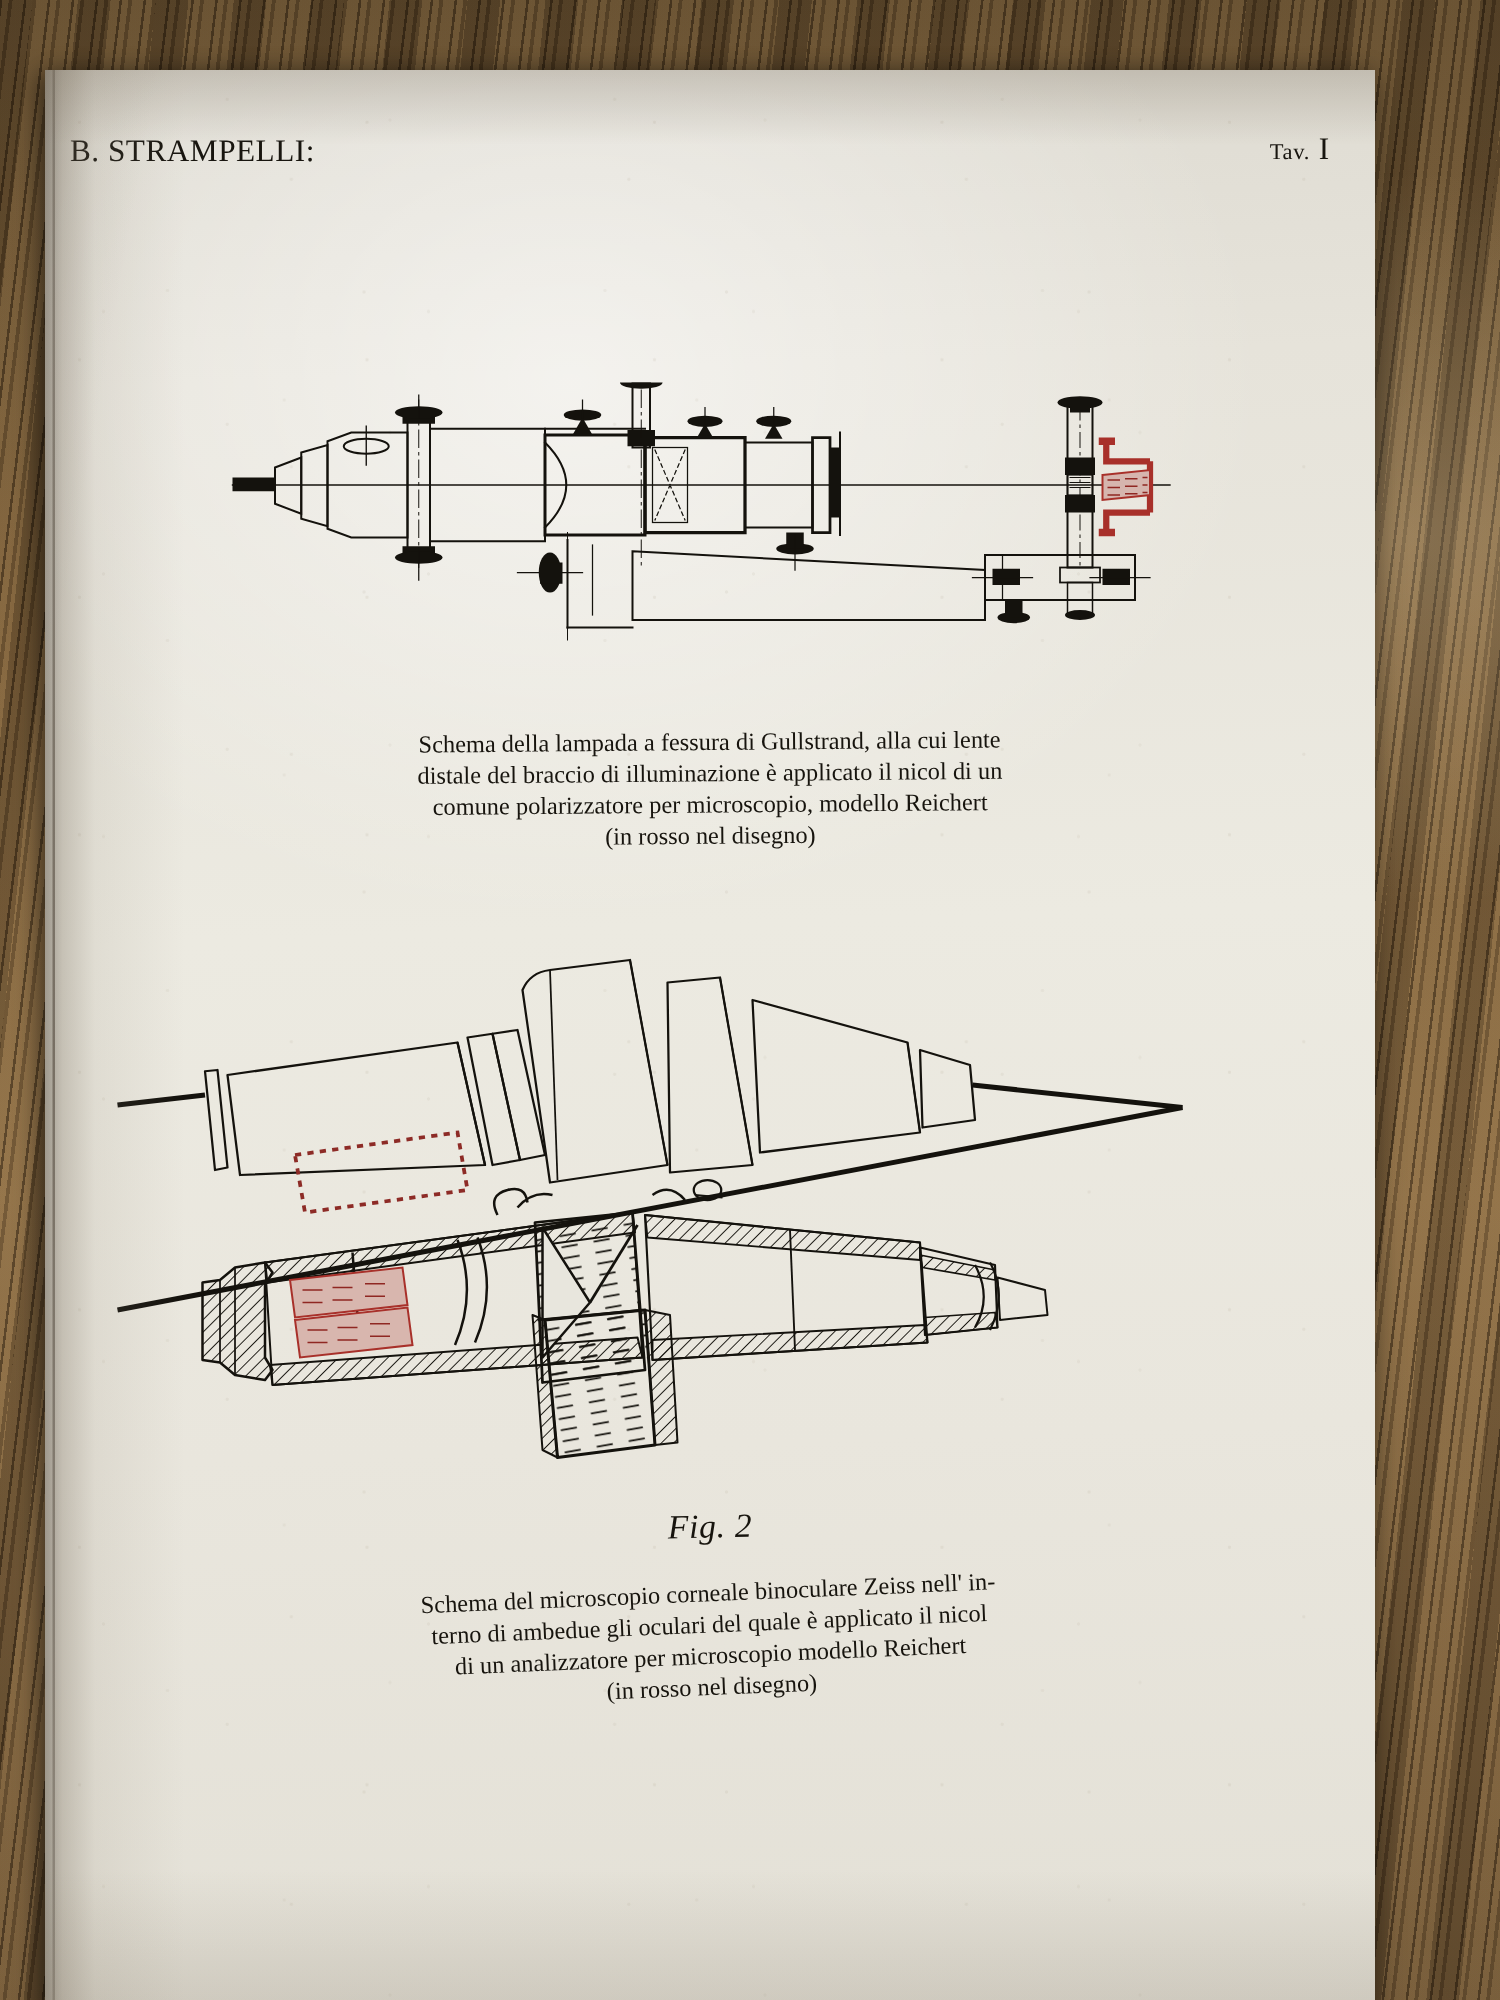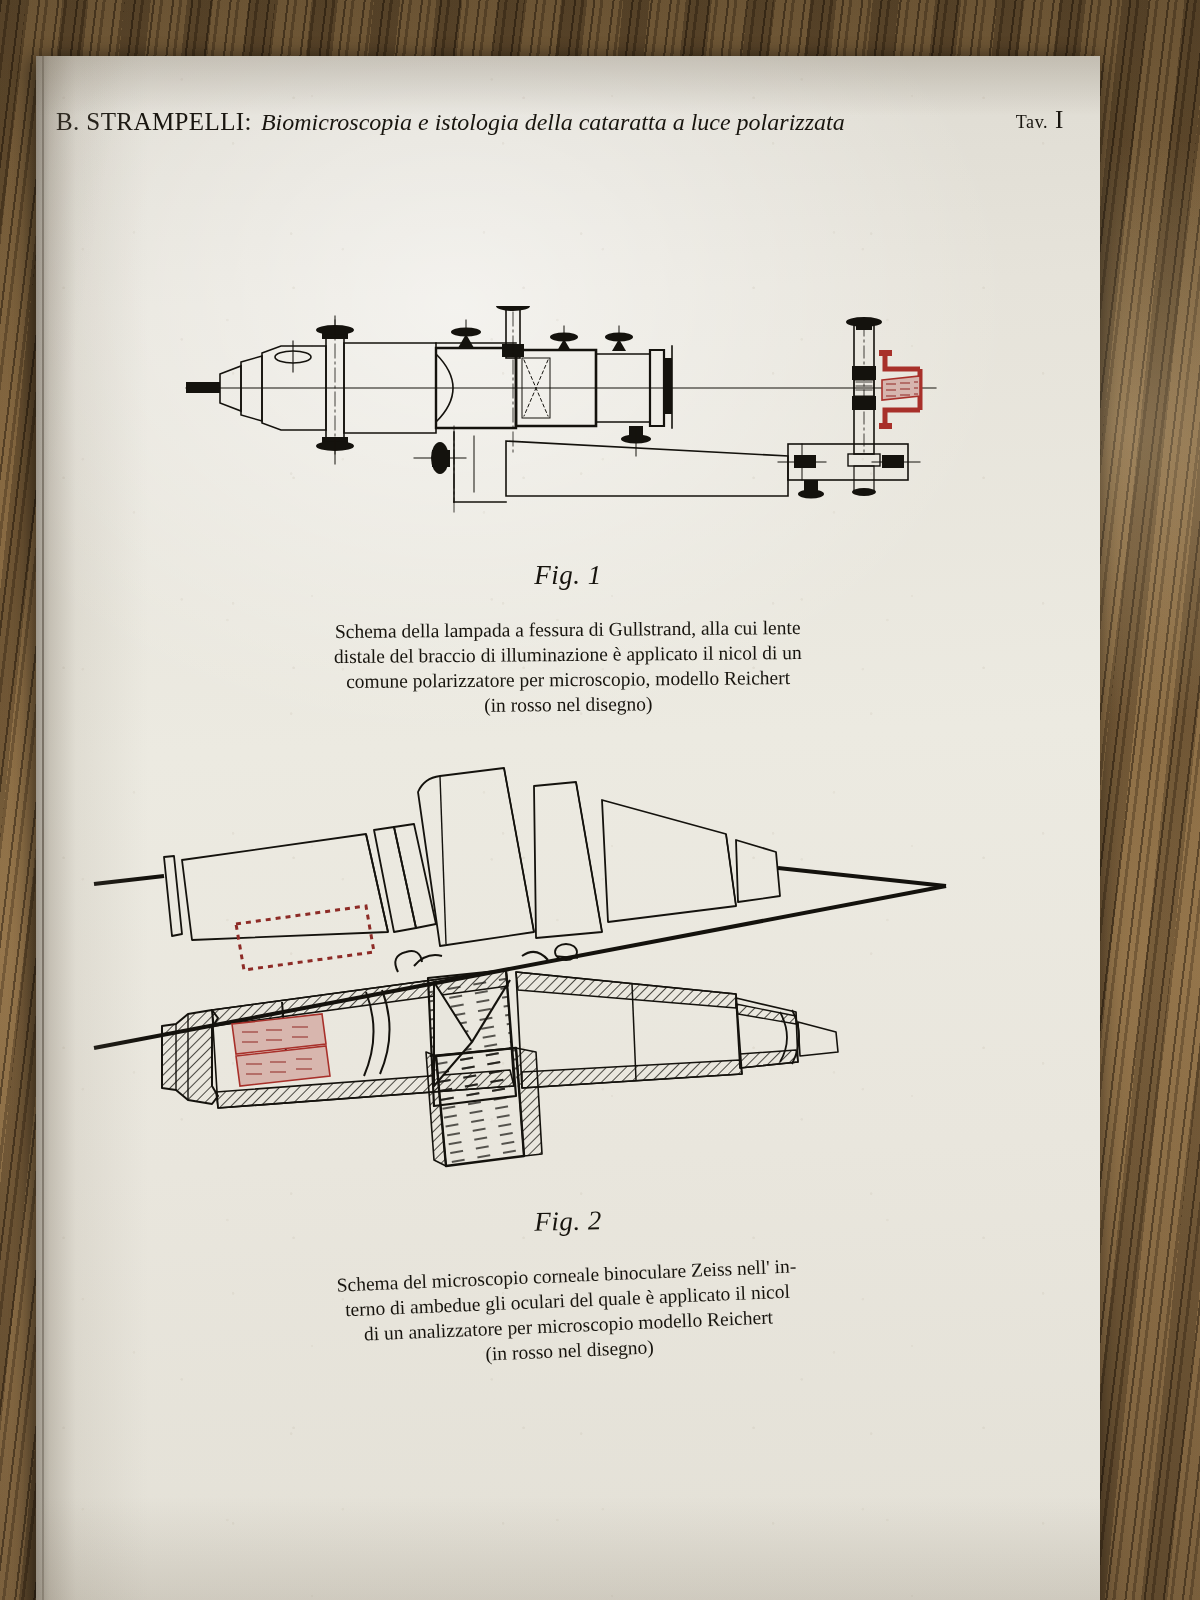--- a/index.html
+++ b/index.html
@@ -127,21 +127,20 @@
 
   <div class="wood"></div>
   <div class="wood-sheen"></div>
 
   <div class="sheet">
 
     <div class="grain"></div>
 
     <div class="runhead">
       <span class="rh-author">B. STRAMPELLI:</span>
-      <span class="rh-title">Biomicroscopia e istologia della cataratta a luce polarizzata</span>
     </div>
     <div class="rh-plate">
       <span class="sc">Tav.</span>
       <span>I</span>
     </div>
 
     <div class="figure" id="fig1">
 
       <div class="fig-art">
         <svg width="1064" height="250" viewBox="0 0 1064 250">
@@ -253,21 +252,20 @@
             <path d="M846 74 L884 70 L884 90 L846 94 Z" fill="#d6b5ae" stroke="#a8302a" stroke-width="1.6"></path>
             <g stroke="#8f2722" stroke-width="1.2">
               <path d="M850 78 h10 M864 77 h10 M878 76 h4
                        M850 84 h10 M864 83 h10 M878 82 h4
                        M850 90 h10 M864 89 h10 M878 88 h4"></path>
             </g>
           </g>
         </svg>
       </div>
 
-      <div class="fig-num">Fig. 1</div>
 
       <div class="fig-cap">
         <span class="ln">Schema della lampada a fessura di Gullstrand, alla cui lente</span>
         <span class="ln">distale del braccio di illuminazione è applicato il nicol di un</span>
         <span class="ln">comune polarizzatore per microscopio, modello Reichert</span>
         <span class="ln">(in rosso nel disegno)</span>
       </div>
     </div>
 
     <div class="figure" id="fig2">

